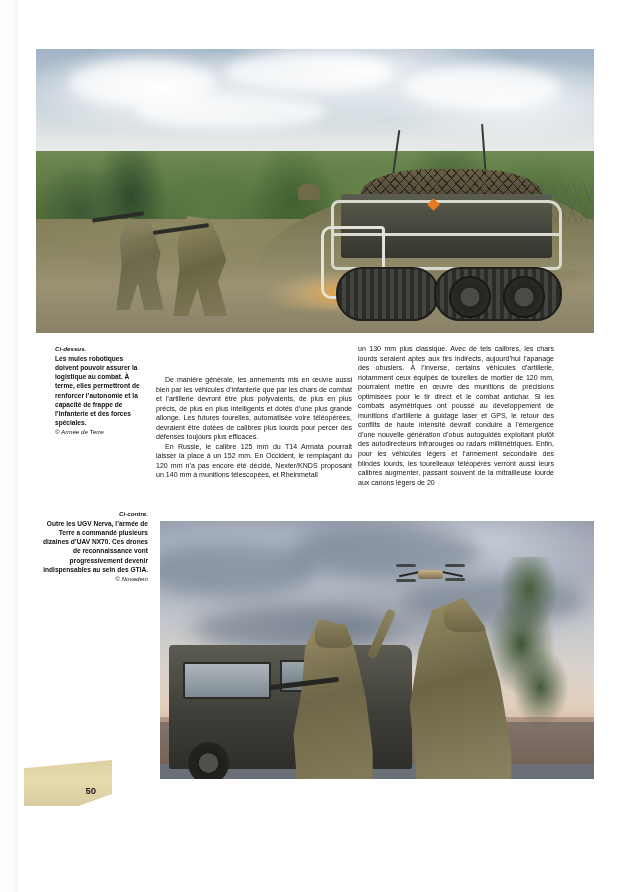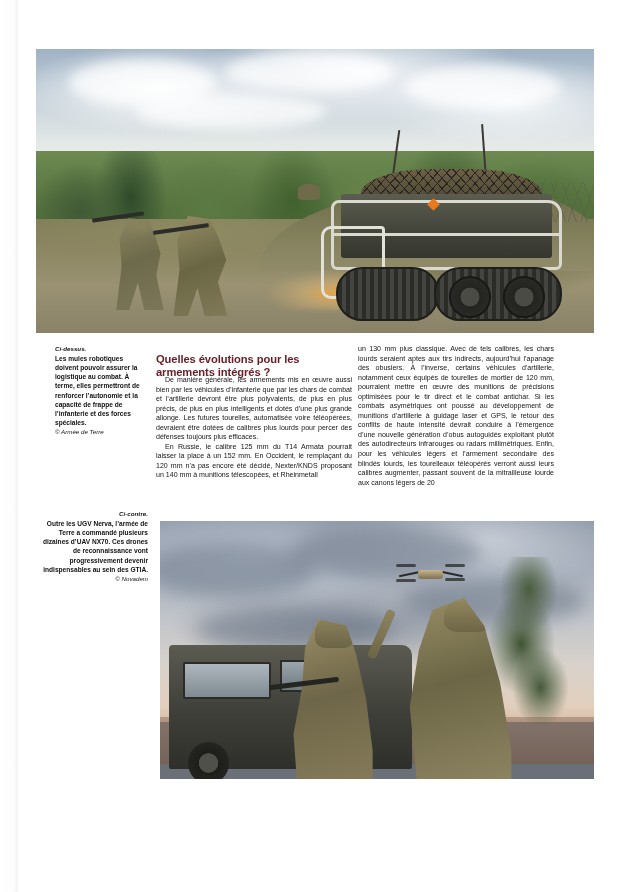--- a/index.html
+++ b/index.html
@@ -547,21 +547,20 @@
       <div class="ugv-wheel w2"></div>
     </div>
   </div>
 
   <div class="caption caption-top">
     <span class="lead">Ci-dessus.</span>
     <span class="body">Les mules robotiques doivent pouvoir assurer la logistique au combat. À terme, elles permettront de renforcer l’autonomie et la capacité de frappe de l’infanterie et des forces spéciales.</span>
     <span class="credit">© Armée de Terre</span>
   </div>
 
-  <h2 class="headline">Quelles évolutions pour les armements intégrés ?</h2>
 
   <div class="col col-1">
     <p class="first">De manière générale, les armements mis en œuvre aussi bien par les véhicules d’infanterie que par les chars de combat et l’artillerie devront être plus polyvalents, de plus en plus précis, de plus en plus intelligents et dotés d’une plus grande allonge. Les futures tourelles, automatisée voire téléopérées, devraient être dotées de calibres plus lourds pour percer des défenses toujours plus efficaces.</p>
     <p>En Russie, le calibre 125 mm du T14 Armata pourrait laisser la place à un 152 mm. En Occident, le remplaçant du 120 mm n’a pas encore été décidé, Nexter/KNDS proposant un 140 mm à munitions télescopées, et Rheinmetall</p>
   </div>
 
   <div class="col col-2">
     <p style="text-indent:0">un 130 mm plus classique. Avec de tels calibres, les chars lourds seraient aptes aux tirs indirects, aujourd’hui l’apanage des obusiers. À l’inverse, certains véhicules d’artillerie, notamment ceux équipés de tourelles de mortier de 120 mm, pourraient mettre en œuvre des munitions de précisions optimisées pour le tir direct et le combat antichar. Si les combats asymétriques ont poussé au développement de munitions d’artillerie à guidage laser et GPS, le retour des conflits de haute intensité devrait conduire à l’émergence d’une nouvelle génération d’obus autoguidés exploitant plutôt des autodirecteurs infrarouges ou radars millimétriques. Enfin, pour les véhicules légers et l’armement secondaire des blindés lourds, les tourelleaux téléopérés verront aussi leurs calibres augmenter, passant souvent de la mitrailleuse lourde aux canons légers de 20</p>
   </div>
 
@@ -601,14 +600,18 @@
       <div class="drone-arm l"></div>
       <div class="drone-arm r"></div>
       <div class="drone-body"></div>
       <div class="drone-prop p1"></div>
       <div class="drone-prop p2"></div>
       <div class="drone-prop p3"></div>
       <div class="drone-prop p4"></div>
     </div>
   </div>
 
+  <div class="folio">
+    <div class="folio-shape"></div>
+    <div class="folio-num">50</div>
+  </div>
 
 </div>
 
 </body></html>

